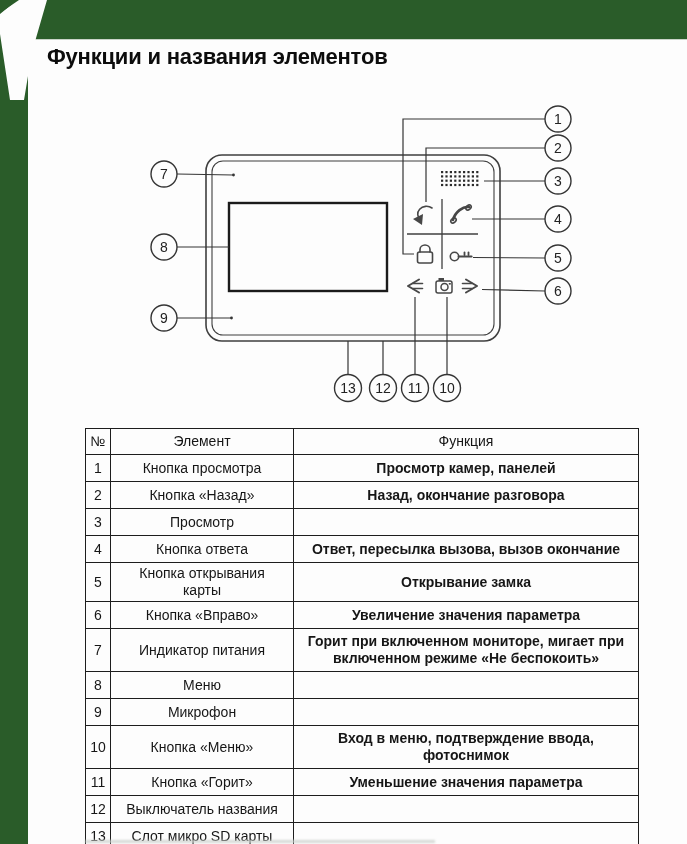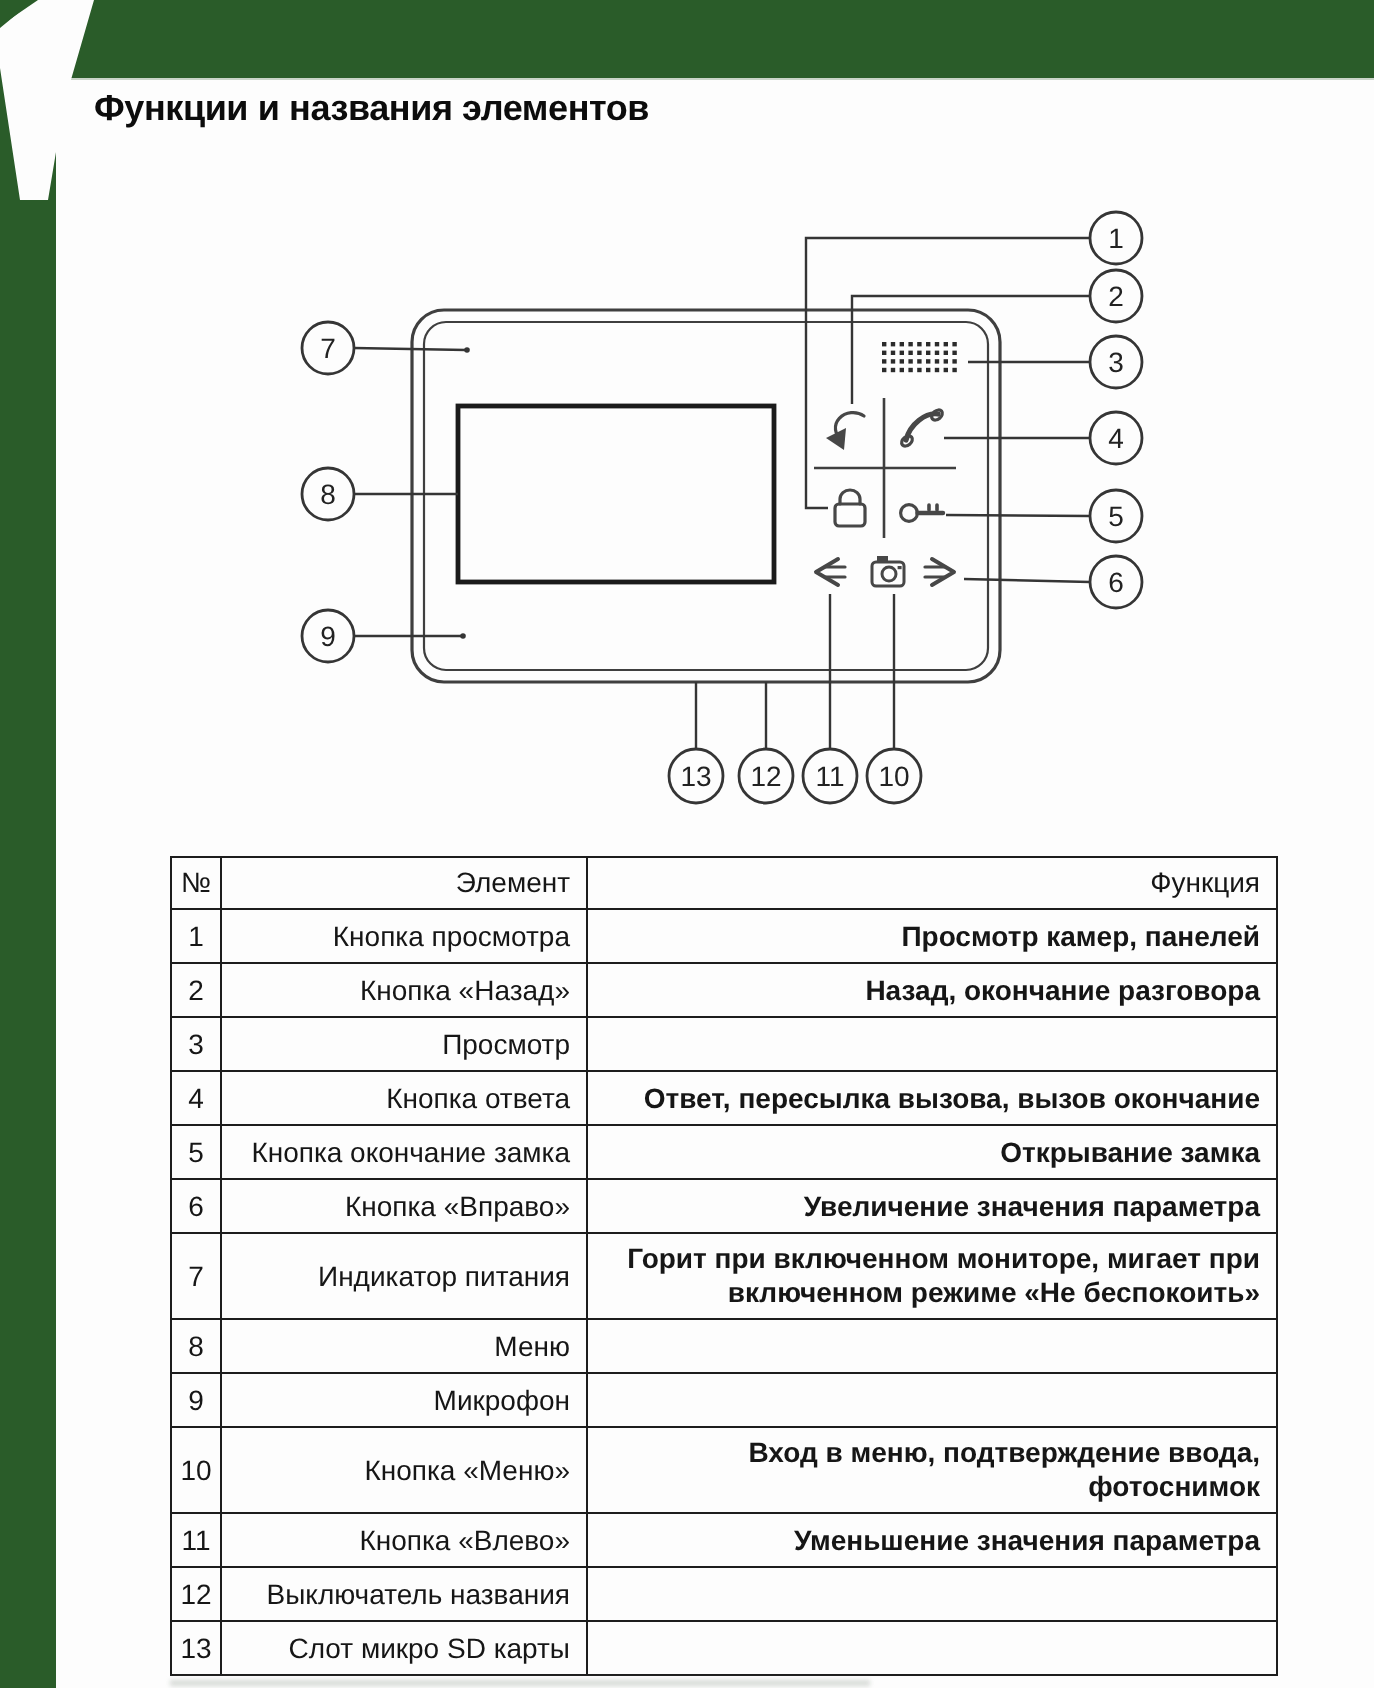--- a/index.html
+++ b/index.html
@@ -18,21 +18,21 @@
     border-bottom: 1px solid #c9d4c8;
   }
   .strip-left {
     position: absolute; left: 0; top: 0;
     width: 28px; height: 844px;
     background: var(--green, #2a5c29);
   }
   .corner-svg { position: absolute; left: 0; top: 0; }
   .page-title {
     position: absolute; left: 47px; top: 44px;
-    font-size: 18px; font-weight: bold; color: #0c0c0c;
+    font-size: 22px; font-weight: bold; color: #0c0c0c;
     letter-spacing: -0.2px;
   }
   .diagram-svg { position: absolute; left: 130px; top: 95px; }
   .diagram-svg .outline { fill: none; stroke: #3f3f3f; }
   .diagram-svg .callout-line { fill: none; stroke: #353535; stroke-width: 1.2; }
   .diagram-svg .callout-circle { fill: #fdfdfd; stroke: #353535; stroke-width: 1.4; }
   .diagram-svg text {
     font-family: "Liberation Sans", sans-serif;
     font-size: 14px; fill: #222222;
   }
@@ -41,21 +41,21 @@
   .el-table {
     position: absolute; left: 85px; top: 428px;
     border-collapse: collapse; table-layout: fixed;
     width: 553px; font-size: 14px; color: #161616;
   }
   .el-table td, .el-table th {
     border: 1px solid #1d1d1d;
     padding: 2px 8px;
     vertical-align: middle;
     font-weight: normal;
-    text-align: right;
+    text-align: center;
     line-height: 17px;
     overflow: hidden;
   }
   .el-table .col-num { width: 25px; }
   .el-table .col-el  { width: 183px; }
   .el-table .col-fn  { width: 345px; }
   .el-table td.num, .el-table th.num { text-align: center; padding: 2px 2px; }
   .el-table td.func { white-space: pre-line; font-weight: bold; }
   .el-table tr.h-head { height: 26px; }
   .el-table tr.h-norm { height: 27px; }
@@ -269,21 +269,21 @@
       <td>Просмотр</td>
       <td class="func"></td>
     </tr>
     <tr class="h-norm">
       <td class="num">4</td>
       <td>Кнопка ответа</td>
       <td class="func">Ответ, пересылка вызова, вызов окончание</td>
     </tr>
     <tr class="h-norm">
       <td class="num">5</td>
-      <td>Кнопка окончание замка</td>
+      <td>Кнопка открывания карты</td>
       <td class="func">Открывание замка</td>
     </tr>
     <tr class="h-norm">
       <td class="num">6</td>
       <td>Кнопка «Вправо»</td>
       <td class="func">Увеличение значения параметра</td>
     </tr>
     <tr class="h-tall">
       <td class="num">7</td>
       <td>Индикатор питания</td>
@@ -301,21 +301,21 @@
       <td class="func"></td>
     </tr>
     <tr class="h-tall">
       <td class="num">10</td>
       <td>Кнопка «Меню»</td>
       <td class="func">Вход в меню, подтверждение ввода,
 фотоснимок</td>
     </tr>
     <tr class="h-norm">
       <td class="num">11</td>
-      <td>Кнопка «Влево»</td>
+      <td>Кнопка «Горит»</td>
       <td class="func">Уменьшение значения параметра</td>
     </tr>
     <tr class="h-norm">
       <td class="num">12</td>
       <td>Выключатель названия</td>
       <td class="func"></td>
     </tr>
     <tr class="h-norm">
       <td class="num">13</td>
       <td>Слот микро SD карты</td>

